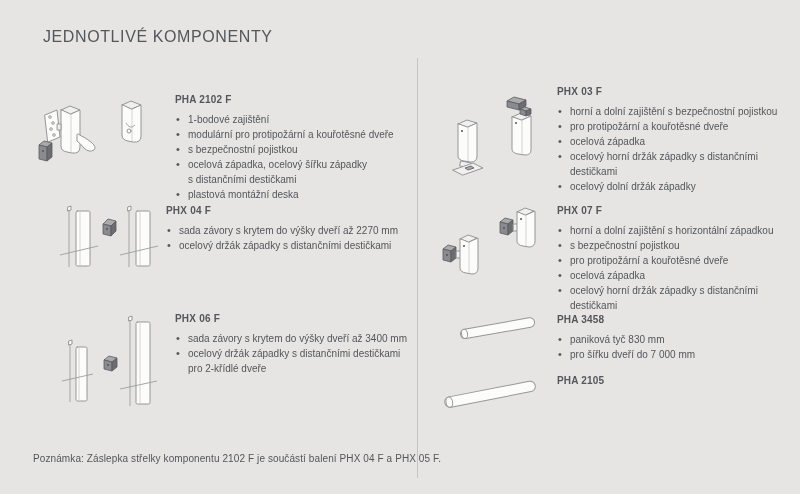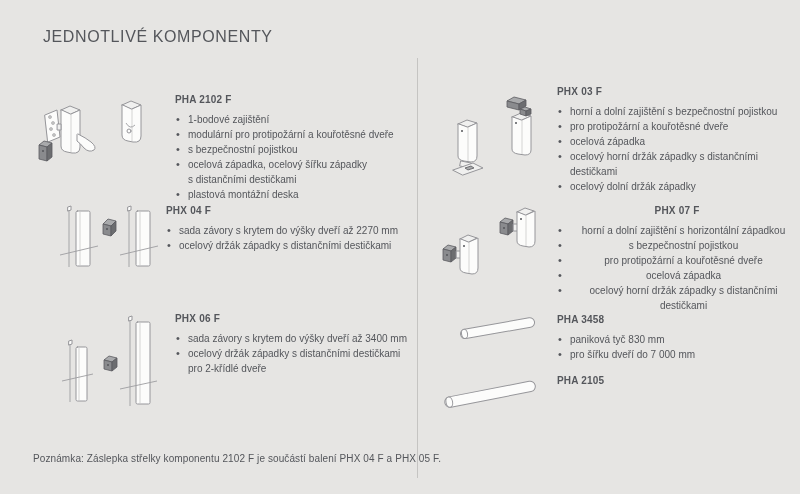--- a/index.html
+++ b/index.html
@@ -52,21 +52,21 @@
   .f3{left:62px;top:315px;width:95px;height:93px;}
   .f4{left:450px;top:95px;width:88px;height:84px;}
   .f5{left:440px;top:206px;width:100px;height:72px;}
   .f6{left:455px;top:314px;width:85px;height:28px;}
   .f7{left:440px;top:377px;width:100px;height:34px;}
   
   .t1{left:175px;top:94px;}
   .t2{left:166px;top:205px;}
   .t3{left:175px;top:313px;}
   .t4{left:557px;top:86px;}
-  .t5{left:557px;top:205px;text-align:center;}
+  .t5{left:557px;top:205px;}
   .t6{left:557px;top:314px;}
   .t7{left:557px;top:375px;}
   
   .ln{stroke:var(--line_art_stroke);stroke-width:1;fill:var(--line_art_fill);stroke-linejoin:round;stroke-linecap:round;}
   .ln-thin{stroke:#b9b9ba;stroke-width:.6;fill:none;}
   .ln-wire{stroke:#9d9da0;stroke-width:.9;fill:none;}
   .shade{fill:#f0f0ef;}
   .dk-top{fill:#a9aaac;stroke:#5a5b5f;stroke-width:.8;stroke-linejoin:round;}
   .dk-front{fill:#8a8b8e;stroke:#5a5b5f;stroke-width:.8;stroke-linejoin:round;}
   .dk-side{fill:#6c6d70;stroke:#5a5b5f;stroke-width:.8;stroke-linejoin:round;}

